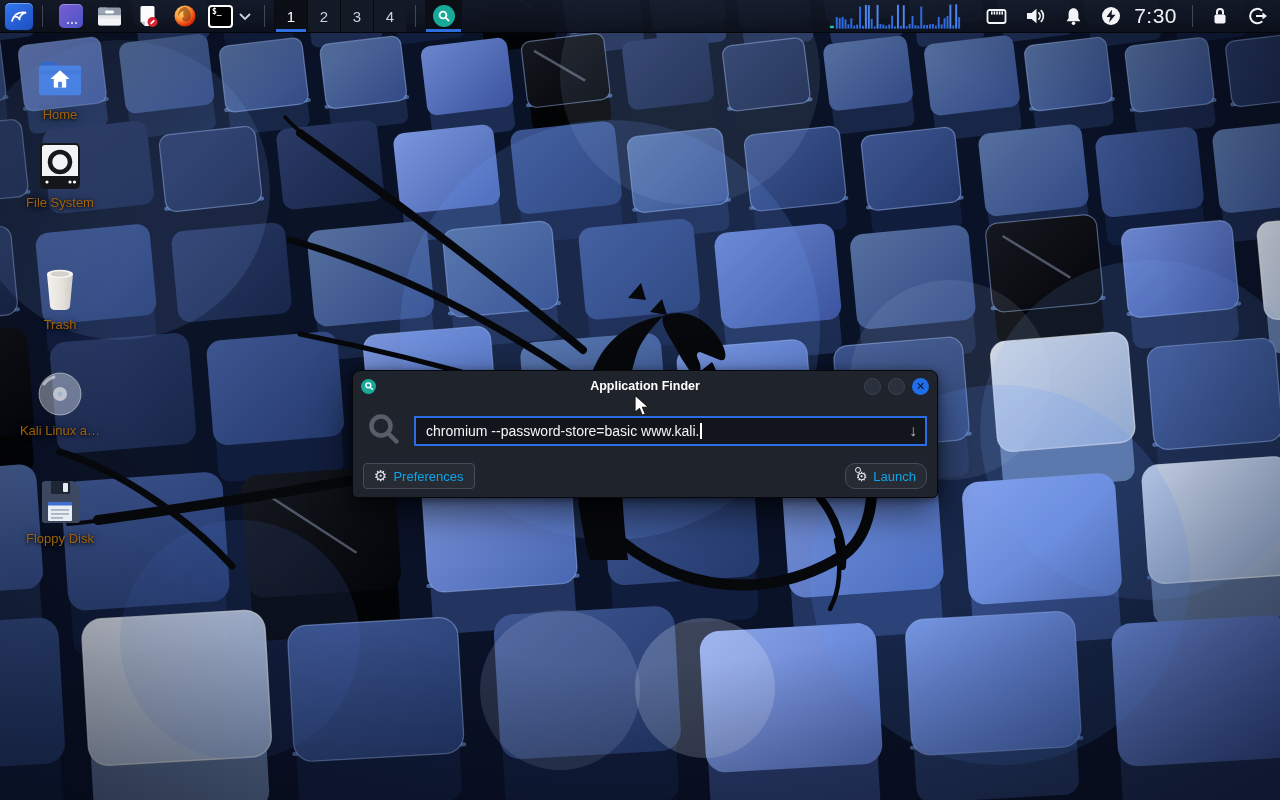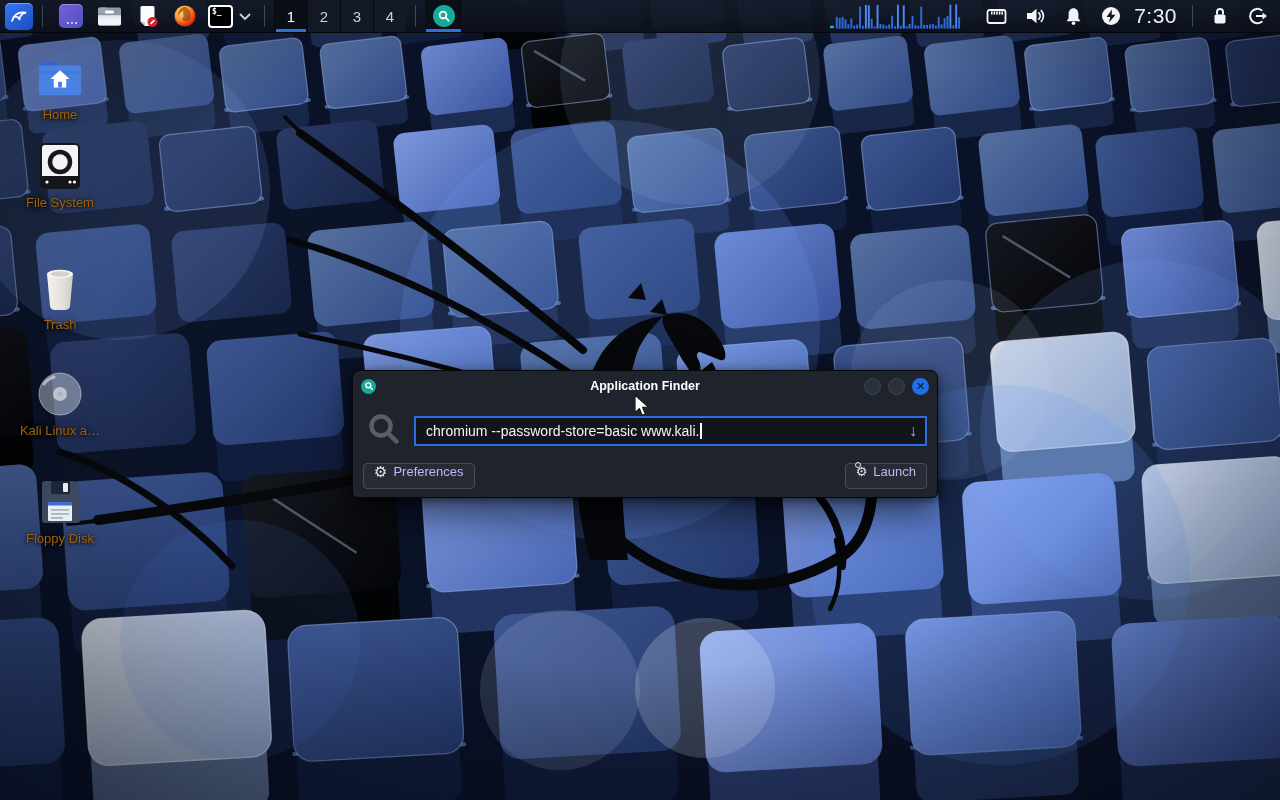--- a/index.html
+++ b/index.html
@@ -81,27 +81,27 @@
   .big-mag { margin-right:13px; flex:none; }
   .search-box { flex:1; height:30px; background:#12151b; border:2px solid #2b6de4; border-radius:1px;
     display:flex; align-items:center; padding:0 8px 0 10px; }
   .search-text { color:#f2f4f8; font-size:14px; white-space:nowrap; overflow:hidden; }
   .caret { display:inline-block; width:1.5px; height:16px; background:#fff; margin-left:1px;
     vertical-align:-3px; }
   .drop-arrow { margin-left:auto; color:#aeb4bf; font-size:16px; line-height:1; }
   .drop-arrow::before { content:"\2193"; }
   .btn-row { display:flex; align-items:center; padding:13px 10px 0 10px; }
   .xbtn { height:26px; background:#262b34; border:1px solid #454d5c; border-radius:4px;
-    color:#c4b5fd; font-size:13px; display:flex; padding:0 10px; gap:6px; }
+    color:#0ea5e9; font-size:13px; display:flex; align-items:center; padding:0 10px; gap:6px; }
   .gear-icon::before { content:"\2699"; font-size:15px; color:#e2e6ec; line-height:1; }
   .launch-gear { position:relative; }
   .launch-gear::before { content:"\2699"; font-size:13px; color:#e2e6ec; line-height:1; }
   .launch-gear::after { content:""; position:absolute; left:-1px; top:-2px; width:4px; height:4px;
     border:1px solid #e2e6ec; border-radius:50%; }
-  .launch-btn { margin-left:auto; }
+  .launch-btn { margin-left:auto;border-radius:10px; }
 
   
   #cursor { position:absolute; left:634px; top:394px; z-index:60; }
 </style>
 </head>
 <body>
 
 <div id="stage">
 
   <div id="wallpaper">

